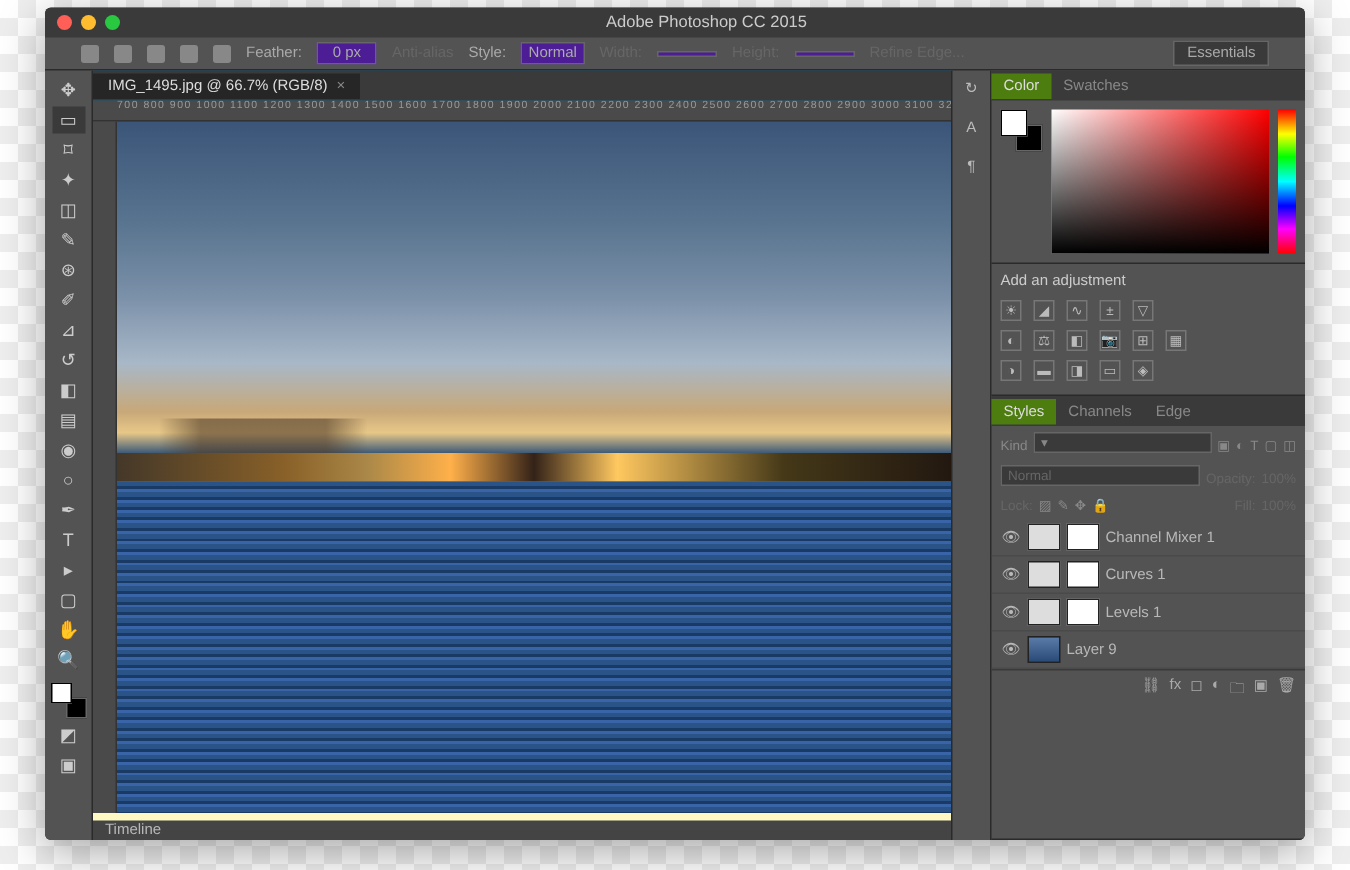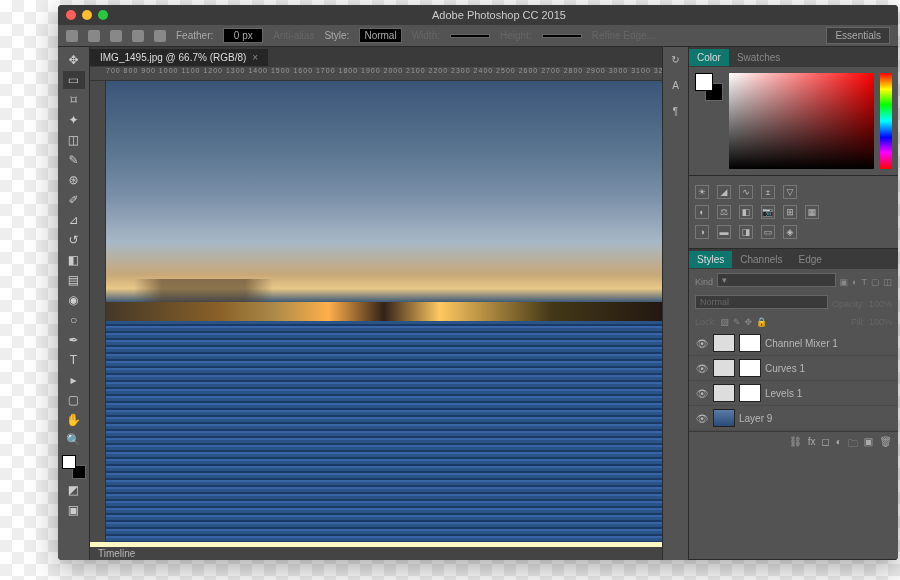--- a/index.html
+++ b/index.html
@@ -1,25 +1,25 @@
 <!DOCTYPE html>
 <html><head>
 <meta charset="utf-8">
 <style>
 * { margin:0; padding:0; box-sizing:border-box; font-family:-apple-system,"Helvetica Neue",Arial,sans-serif; }
 body { background:repeating-conic-gradient(#eee 0 25%, #fff 0 50%) 0 0/24px 24px; width:900px; height:580px; overflow:hidden; }
-.app { position:absolute; left:30px; top:5px; width:840px; height:555px; background:#3a3a3a; box-shadow:0 8px 30px rgba(0,0,0,.35); border-radius:4px; overflow:hidden; display:flex; flex-direction:column; color:#b8b8b8; font-size:10px;margin-left:28px; }
+.app { position:absolute; left:30px; top:5px; width:840px; height:555px; background:#3a3a3a; box-shadow:0 8px 30px rgba(0,0,0,.35); border-radius:4px; overflow:hidden; display:flex; flex-direction:column; color:#b8b8b8; font-size:10px; }
 .titlebar { height:20px; background:#3a3a3a; display:flex; align-items:center; padding:0 8px; }
 .traffic { display:flex; gap:6px; }
 .dot { width:10px; height:10px; border-radius:50%; }
 .dot.r{background:#ff5f57}.dot.y{background:#febc2e}.dot.g{background:#28c840}
 .titlebar .title{flex:1;text-align:center;color:#ccc;font-size:11px}
-.options{height:22px;background:#535353;display:flex;align-items:center;gap:10px;padding:0 8px;border-bottom:1px solid #2a2a2a;color:#aaa;font-size:10px}
+.options{height:22px;background:#535353;display:flex;align-items:center;gap:10px;padding:0 24px;border-bottom:1px solid #2a2a2a;color:#aaa;font-size:10px}
 .options .ico{width:12px;height:12px;background:#888;border-radius:2px}
-.options .field{background:#000000;border:1px solid #666;padding:1px 4px;min-width:40px;text-align:center}
+.options .field{background:#4c1d95;border:1px solid #666;padding:1px 4px;min-width:40px;text-align:center}
 .options .spacer{flex:1}
 .options .workspace{background:#3a3a3a;border:1px solid #666;padding:2px 8px}
 .body{flex:1;display:flex;overflow:hidden}
 .toolbar{width:32px;background:#535353;border-right:1px solid #2a2a2a;display:flex;flex-direction:column;align-items:center;padding:4px 0;gap:2px}
 .tool{width:22px;height:18px;display:flex;align-items:center;justify-content:center;color:#ccc;cursor:pointer;font-size:12px}
 .tool.sel{background:#3a3a3a}
 .swatches{margin-top:4px;position:relative;width:24px;height:24px}
 .swatches .fg{position:absolute;width:14px;height:14px;background:#fff;border:1px solid #000;top:0;left:0}
 .swatches .bg{position:absolute;width:14px;height:14px;background:#000;border:1px solid #666;bottom:0;right:0}
 .canvas-area{flex:1;background:#0369a1;display:flex;flex-direction:column;overflow:hidden}
@@ -34,21 +34,21 @@
 .skyline{position:absolute;left:0;right:0;top:48%;height:4%;background:linear-gradient(90deg,#443828 0%,#886028 20%,#aa8848 30%,#ffb04a 40%,#332218 50%,#ffc860 60%,#443818 80%,#221810 100%)}
 .bridge{position:absolute;left:5%;top:43%;width:25%;height:8%;background:linear-gradient(90deg,transparent 0%,rgba(80,60,40,.6) 20%,rgba(80,60,40,.6) 80%,transparent 100%)}
 .water{position:absolute;left:0;right:0;top:52%;bottom:0;background:repeating-linear-gradient(180deg,#2a5488 0 3px,#1a3a66 3px 5px,#3a64a8 5px 7px)}
 .status{height:18px;background:#3a3a3a;display:flex;align-items:center;gap:10px;padding:0 8px;font-size:9px;color:#aaa}
 .status .zoom{background:#2a2a2a;padding:1px 6px}
 .timeline{height:18px;background:#444;border-top:5px solid #fef9c3;display:flex;align-items:center;padding:0 8px;font-size:10px}
 .panels{width:210px;background:#535353;border-left:1px solid #2a2a2a;display:flex;flex-direction:column;font-size:10px}
 .panel{border-bottom:1px solid #2a2a2a}
 .panel-tabs{display:flex;background:#3a3a3a;height:20px;align-items:center}
 .panel-tabs .ptab{padding:3px 8px;color:#888;cursor:pointer}
-.panel-tabs .ptab.active{color:#ddd;background:#0f766e}
+.panel-tabs .ptab.active{color:#ddd;background:#4d7c0f}
 .color-body{padding:6px;display:flex;gap:6px}
 .color-swatch-pair{position:relative;width:28px;height:28px}
 .color-swatch-pair .fg{position:absolute;width:18px;height:18px;background:#fff;border:1px solid #000;top:0;left:0}
 .color-swatch-pair .bg{position:absolute;width:18px;height:18px;background:#000;border:1px solid #666;bottom:0;right:0}
 .color-picker{flex:1;height:96px;background:linear-gradient(to bottom,transparent 0%,#000 100%),linear-gradient(to right,#fff 0%,#f00 100%);position:relative}
 .hue-strip{width:12px;height:96px;background:linear-gradient(180deg,#f00 0%,#ff0 17%,#0f0 33%,#0ff 50%,#00f 67%,#f0f 83%,#f00 100%)}
 .adj-body{padding:6px}
 .adj-row{display:flex;gap:8px;padding:3px 0}
 .adj-row .ai{width:14px;height:14px;border:1px solid #777;color:#bbb;display:flex;align-items:center;justify-content:center;font-size:9px}
 .layer-controls{padding:4px 6px;display:flex;gap:4px;align-items:flex-end;flex-wrap:wrap;color:#888;font-size:9px}
@@ -170,20 +170,21 @@
               <div class="bg"></div>
               <div class="fg"></div>
             </div>
           <div class="color-picker"></div>
           <div class="hue-strip"></div>
         </div>
       </div>
 
       <div class="panel">
         <div class="adj-body">
+          <div style="margin-bottom:4px;color:#ccc">Add an adjustment</div>
           <div class="adj-row">
             <div class="ai">☀</div>
             <div class="ai">◢</div>
             <div class="ai">∿</div>
             <div class="ai">±</div>
             <div class="ai">▽</div>
           </div>
           <div class="adj-row">
             <div class="ai">◐</div>
             <div class="ai">⚖</div>

